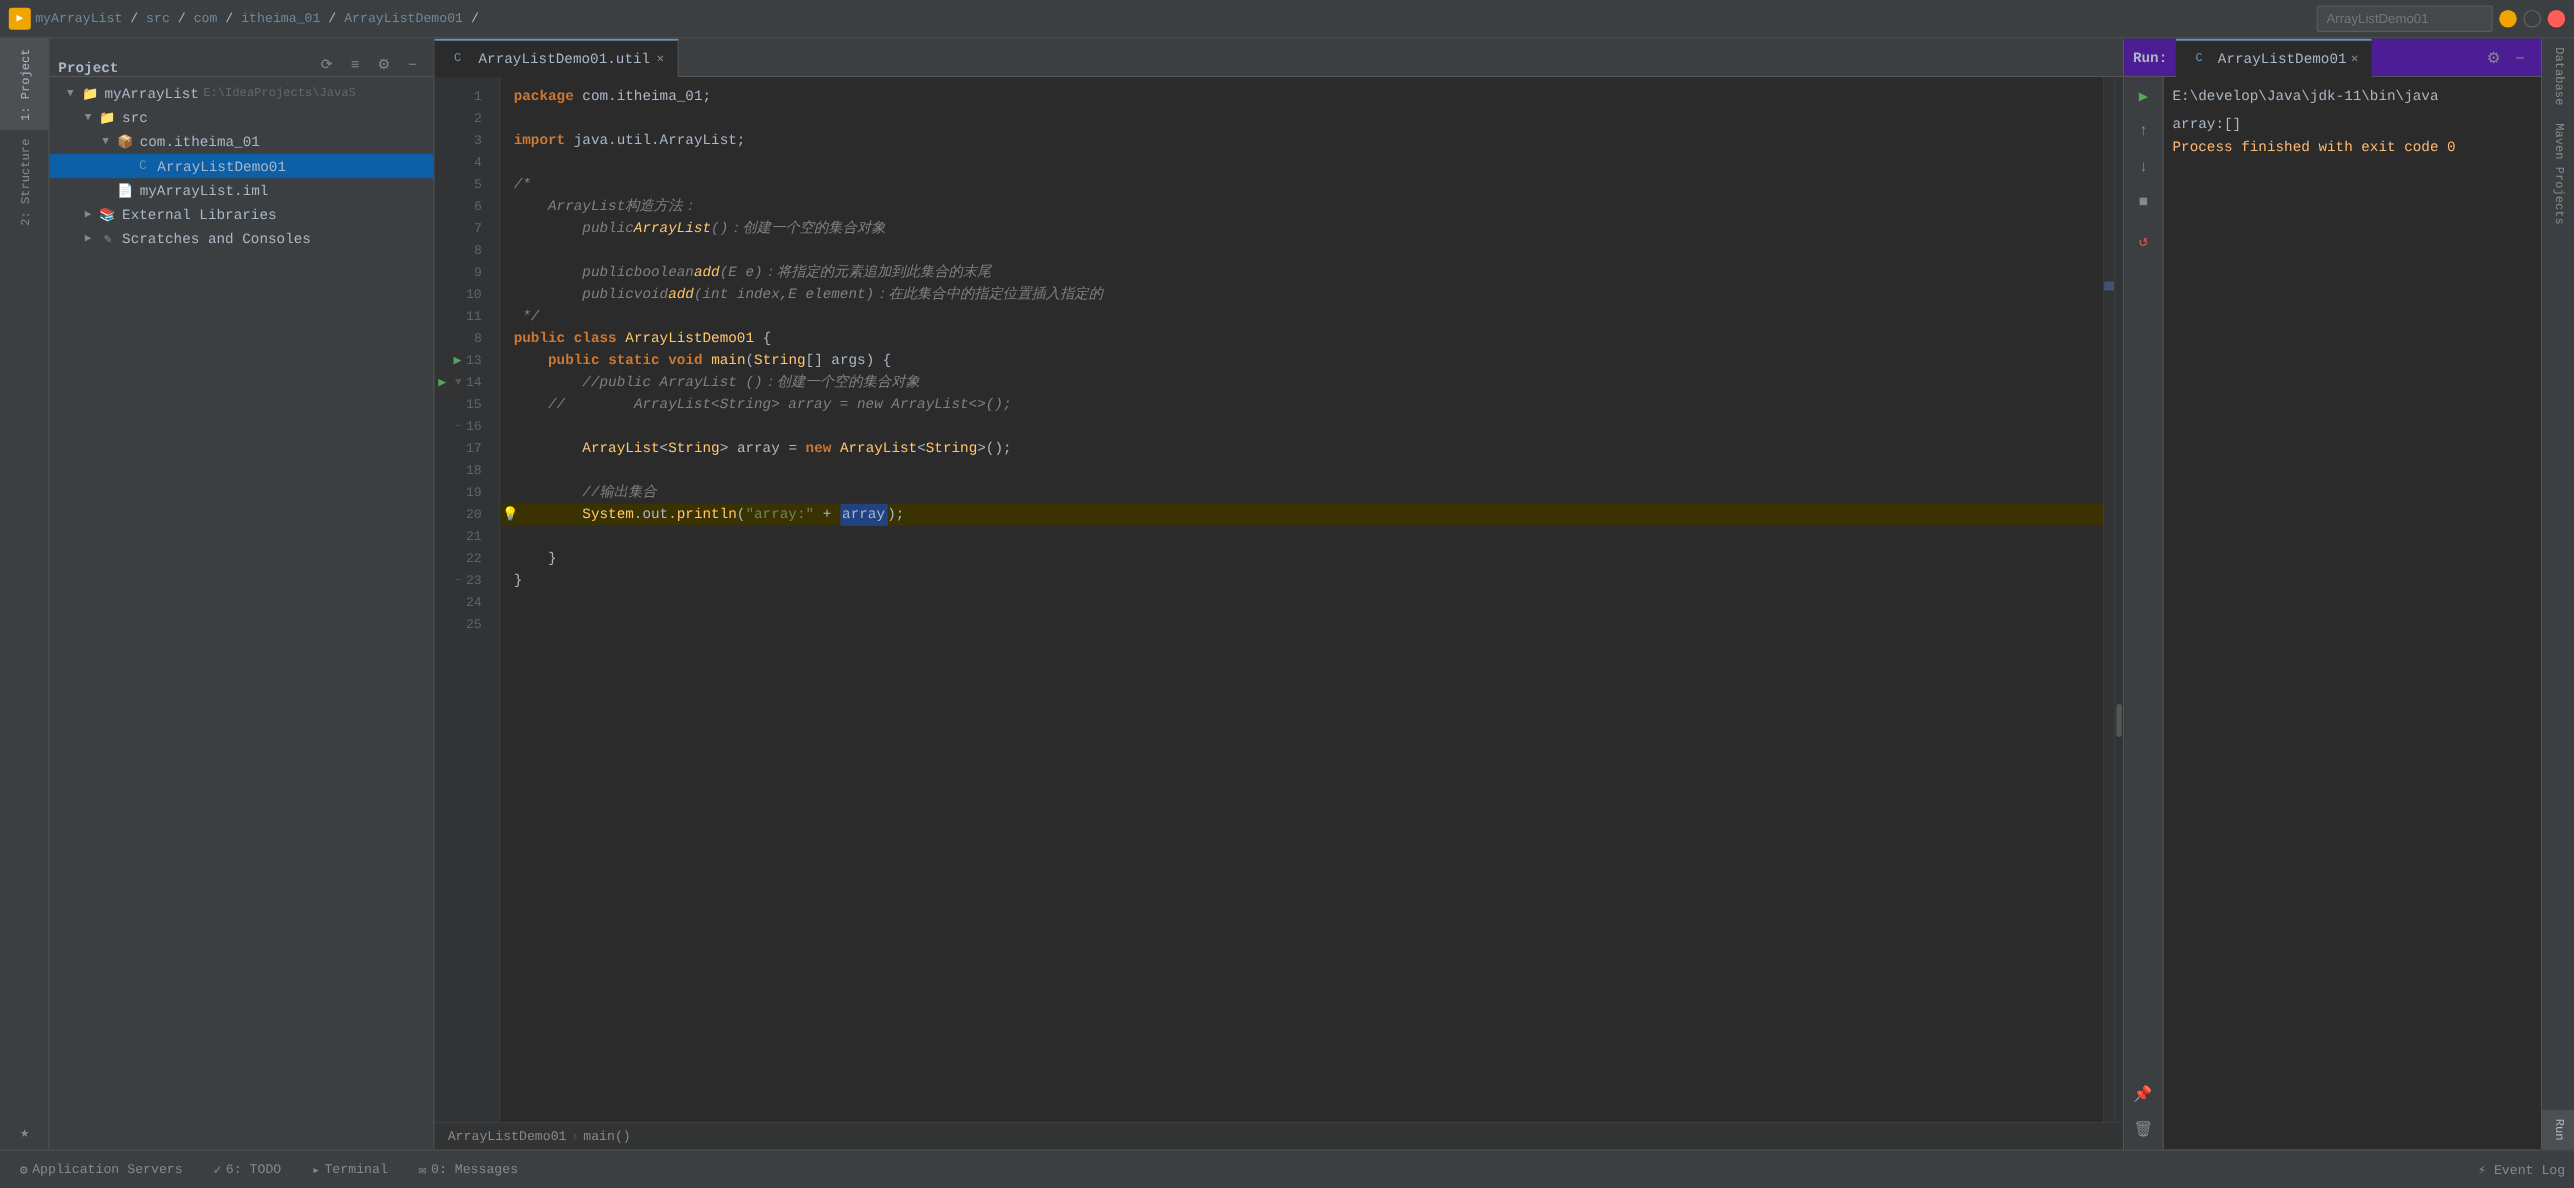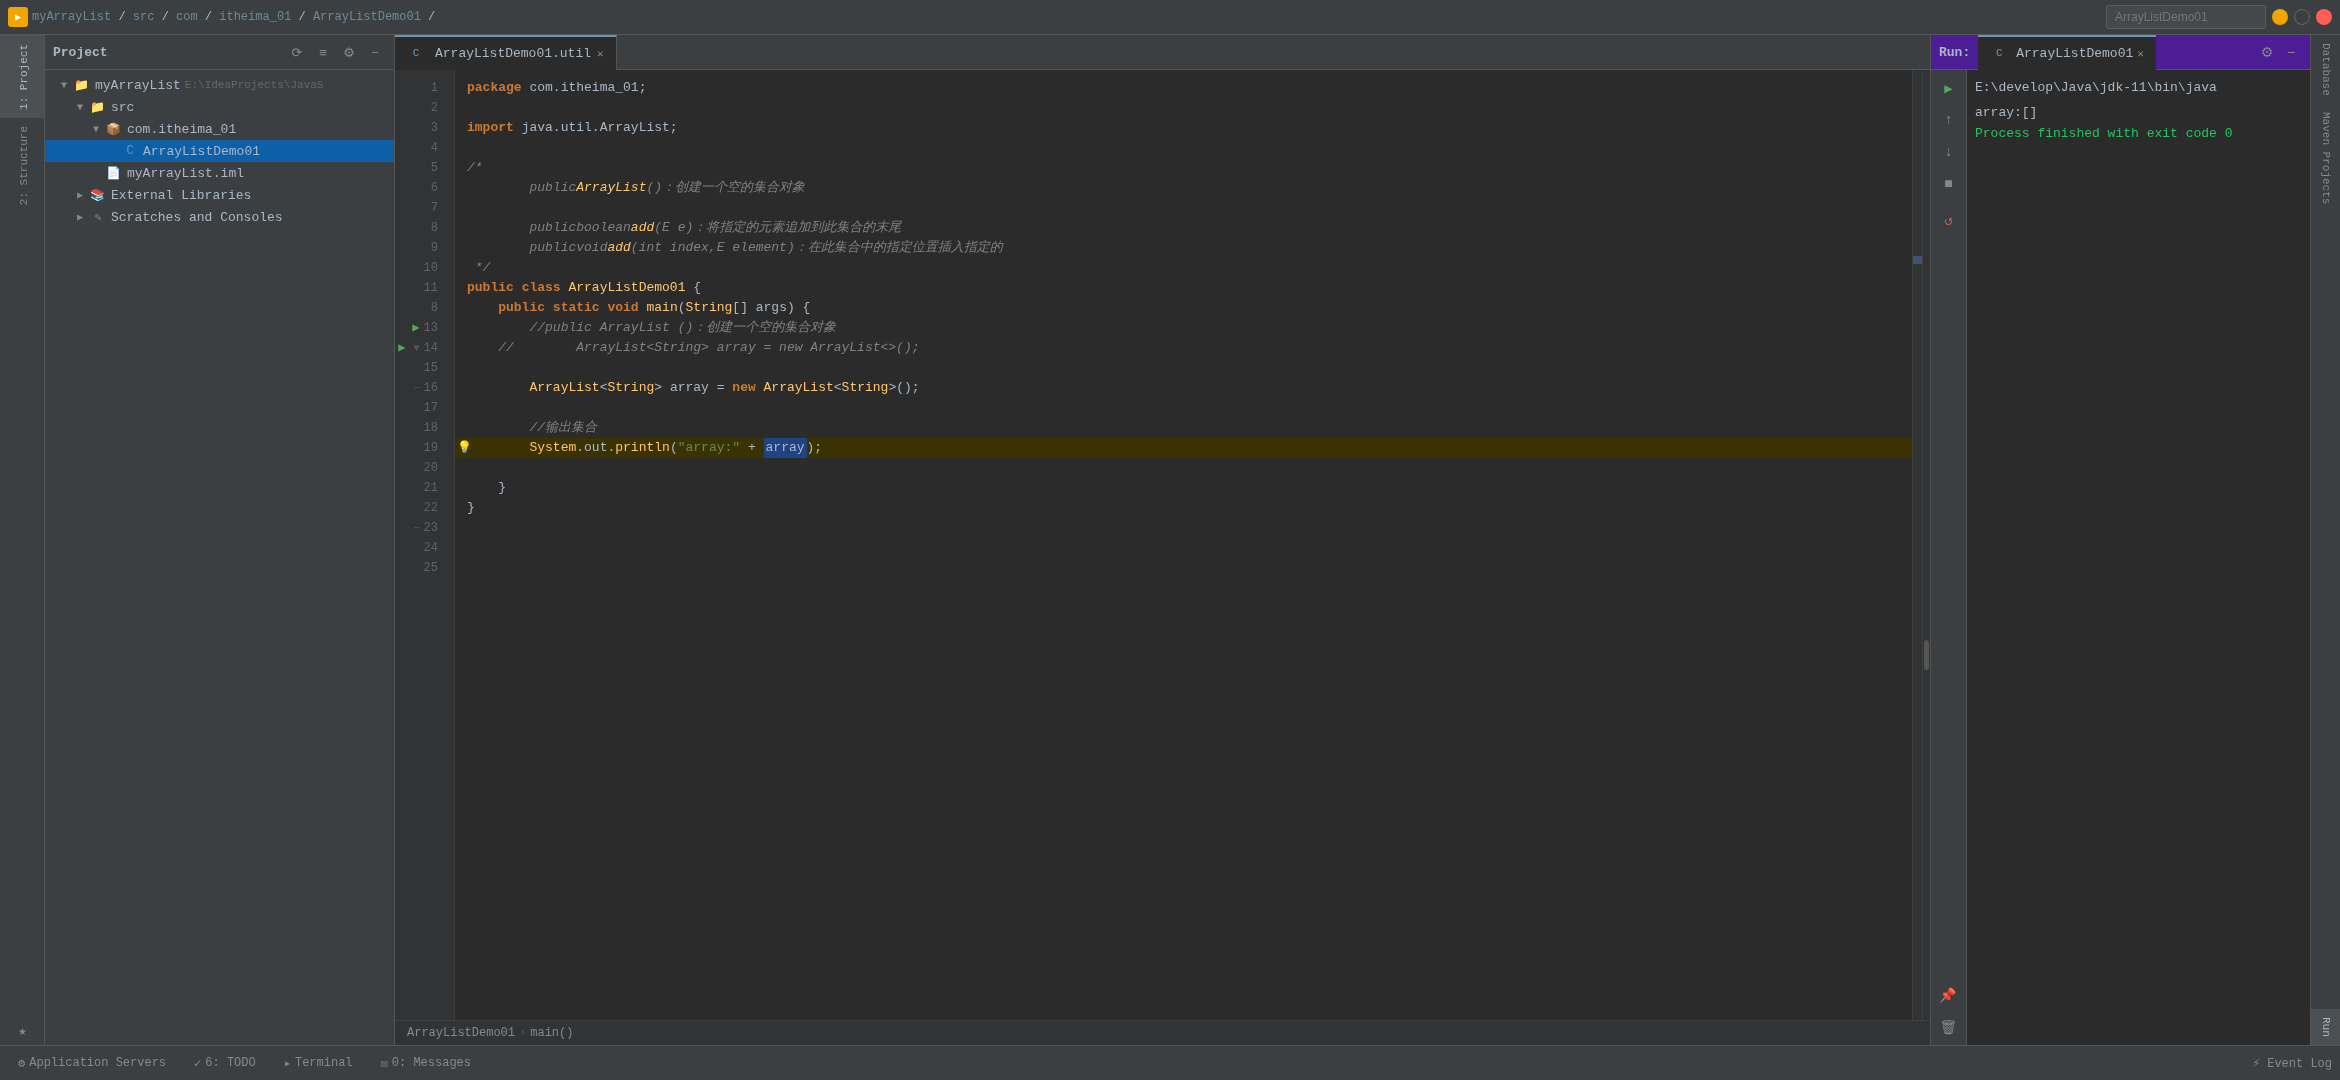--- a/index.html
+++ b/index.html
@@ -23,21 +23,21 @@
 
     
     .left-strip { width: 45px; background: #3c3f41; display: flex; flex-direction: column; border-right: 1px solid #555; flex-shrink: 0; position: relative; }
     .strip-label-project { writing-mode: vertical-lr; transform: rotate(180deg); font-size: 11px; color: #a9b7c6; padding: 8px 14px; cursor: pointer; background: #4c5052; border-bottom: 1px solid #555; }
     .strip-label { writing-mode: vertical-lr; transform: rotate(180deg); font-size: 11px; color: #888; padding: 8px 14px; cursor: pointer; }
     .strip-bottom { margin-top: auto; }
     .strip-icon { width: 45px; height: 30px; display: flex; align-items: center; justify-content: center; color: #888; cursor: pointer; font-size: 14px; }
 
     
     .project-panel { width: 350px; background: #3c3f41; border-right: 1px solid #555; display: flex; flex-direction: column; flex-shrink: 0; }
-    .panel-header { height: 35px; background: #3c3f41; display: flex; align-items: center; padding: 0 8px; border-bottom: 1px solid #555; gap: 8px; }
+    .panel-header { height: 35px; background: #3c3f41; display: flex; align-items: flex-end; padding: 0 8px; border-bottom: 1px solid #555; gap: 8px; }
     .panel-title { font-size: 13px; color: #a9b7c6; font-weight: bold; }
     .panel-actions { margin-left: auto; display: flex; gap: 4px; }
     .panel-btn { width: 22px; height: 22px; background: transparent; border: none; color: #888; cursor: pointer; display: flex; align-items: center; justify-content: center; font-size: 13px; border-radius: 2px; }
     
     .tree { padding: 4px 0; overflow-y: auto; flex: 1; }
     .tree-item { display: flex; align-items: center; padding: 2px 4px; cursor: pointer; font-size: 13px; white-space: nowrap; }
     .tree-item.selected { background: #0d5fa7; }
     .tree-indent-1 { padding-left: 12px; }
     .tree-indent-2 { padding-left: 28px; }
     .tree-indent-3 { padding-left: 44px; }
@@ -91,21 +91,21 @@
     .run-actions { margin-left: auto; display: flex; gap: 2px; }
     .run-btn { width: 22px; height: 22px; background: transparent; border: none; color: #888; cursor: pointer; display: flex; align-items: center; justify-content: center; font-size: 14px; border-radius: 2px; }
     .run-toolbar { width: 36px; background: #3c3f41; border-right: 1px solid #555; display: flex; flex-direction: column; align-items: center; padding: 4px 0; gap: 4px; flex-shrink: 0; }
     .run-toolbar-btn { width: 28px; height: 28px; display: flex; align-items: center; justify-content: center; color: #888; cursor: pointer; border-radius: 2px; font-size: 14px; }
     .run-toolbar-btn.active { color: #57a558; }
     .run-toolbar-btn.red { color: #cc5555; }
     .run-content-area { display: flex; flex: 1; overflow: hidden; }
     .run-output { flex: 1; padding: 8px; overflow: auto; font-size: 13px; line-height: 1.6; color: #a9b7c6; }
     .run-output-path { color: #a9b7c6; }
     .run-output-result { color: #a9b7c6; margin-top: 4px; }
-    .run-output-exit { color: #22c55e; }
+    .run-output-exit { color: #fdba74; }
 
     
     .right-strip { width: 30px; background: #3c3f41; display: flex; flex-direction: column; border-left: 1px solid #555; flex-shrink: 0; }
     .right-strip-label { writing-mode: vertical-rl; font-size: 11px; color: #888; padding: 8px 8px; cursor: pointer; }
     .right-strip-label.active { color: #a9b7c6; background: #4c5052; }
 
     
     .bottom-bar { height: 35px; background: #3c3f41; display: flex; align-items: center; padding: 0 8px; border-top: 1px solid #555; flex-shrink: 0; gap: 8px; }
     .bottom-tab { display: flex; align-items: center; gap: 4px; padding: 0 10px; height: 35px; cursor: pointer; font-size: 12px; color: #888; }
     .bottom-right { margin-left: auto; display: flex; gap: 12px; align-items: center; text-align: right; }
@@ -310,20 +310,23 @@
         <div class="code-line">
           <span class="kw">import</span>&nbsp;<span class="pkg">java.util.ArrayList</span><span class="op">;</span>
         </div>
 
         <div class="code-line">&nbsp;</div>
 
         <div class="code-line">
           <span class="cm">/*</span>
         </div>
 
+        <div class="code-line">
+          <span class="cm">&nbsp;&nbsp;&nbsp;&nbsp;ArrayList构造方法：</span>
+        </div>
 
         <div class="code-line">
           <span class="cm">&nbsp;&nbsp;&nbsp;&nbsp;&nbsp;&nbsp;&nbsp;&nbsp;</span>
             <span class="kw2 cm">public</span> 
             <span class="cls cm">ArrayList</span> 
             <span class="cm">()：创建一个空的集合对象</span>
         </div>
 
         <div class="code-line">&nbsp;</div>
 

